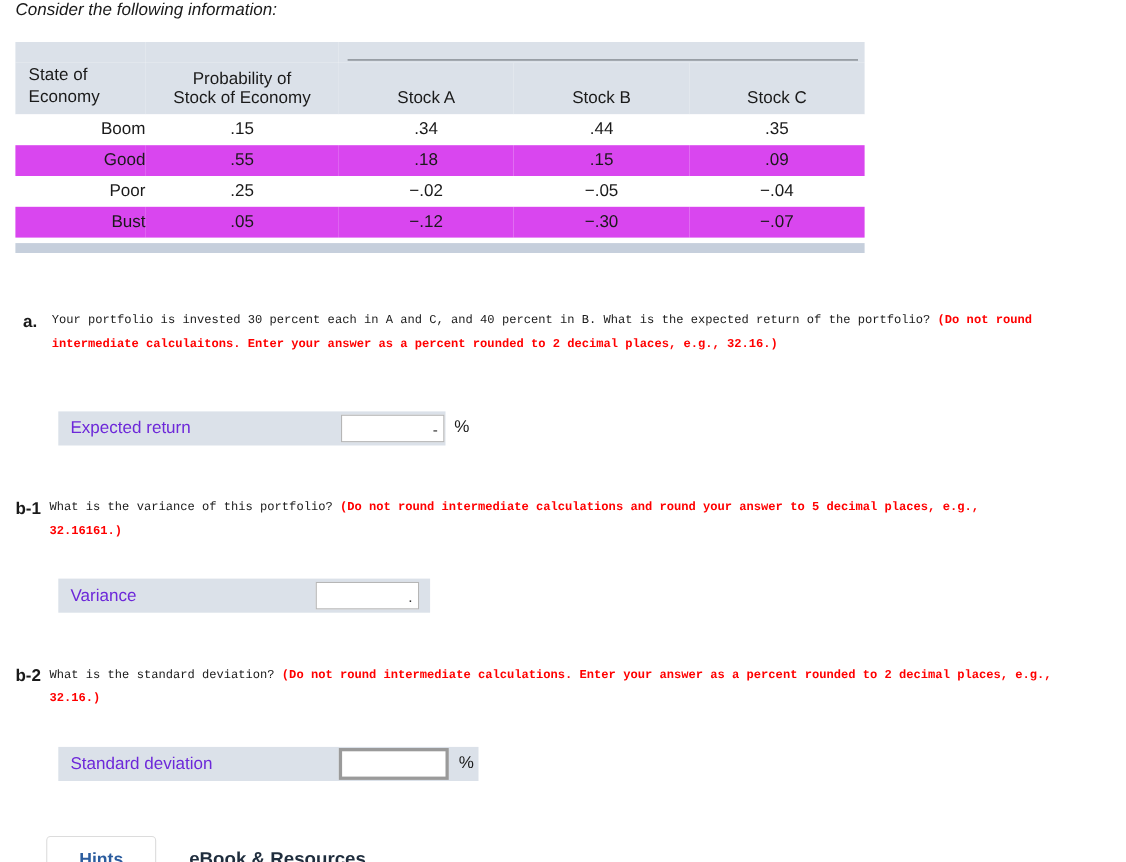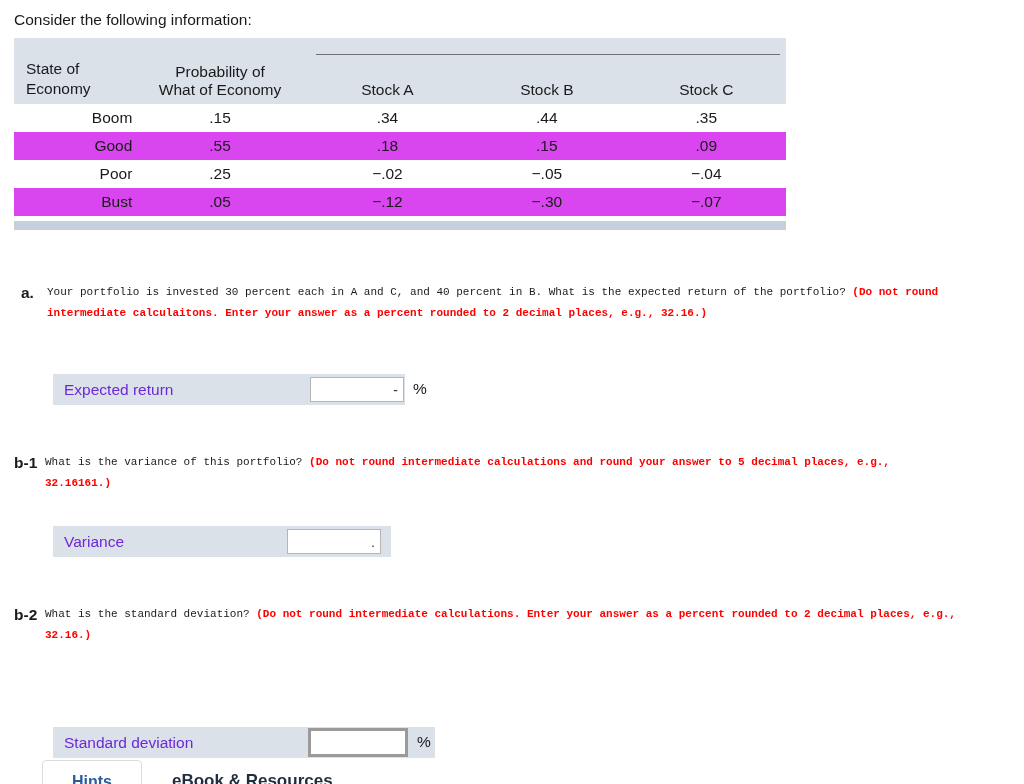--- a/index.html
+++ b/index.html
@@ -13,25 +13,26 @@
     font-family: "Liberation Sans", sans-serif;
     color: #1a1a1a;
     overflow: hidden;
     position: relative;
   }
 
   
   .intro {
     position: absolute;
     left: 14px;
-    top: 10px;
+    top: 0px;
     font-size: 15.5px;
     line-height: 20px;
     color: #1a1a1a;
     white-space: nowrap;
+    font-style: italic;
   }
 
   
   .table-wrap {
     position: absolute;
     left: 14px;
     top: 38px;
     width: 772px;
   }
   table.data {
@@ -211,21 +212,21 @@
           <span class="rule"></span>
         </th>
       </tr>
       <tr class="thead-bg">
         <th class="sub-head left">
           <span>State of</span><br>
           <span>Economy</span>
         </th>
         <th class="sub-head ctr">
           <span>Probability of</span><br>
-          <span>What of Economy</span>
+          <span>Stock of Economy</span>
         </th>
         <th class="sub-head ctr">Stock A</th>
         <th class="sub-head ctr">Stock B</th>
         <th class="sub-head ctr">Stock C</th>
       </tr>
     </thead>
     <tbody>
       <tr class="row-a">
         <td class="state">Boom</td>
         <td class="num">.15</td>
@@ -290,21 +291,21 @@
 
 <div class="qblock" style="top:604px;">
   <div class="q-row">
     <div class="q-marker b">b-2</div>
     <div class="q-text" style="width:935px;">
       <span>What is the standard deviation? </span><span class="red">(Do not round intermediate calculations. Enter your answer as a percent rounded to 2 decimal places, e.g., 32.16.)</span>
     </div>
   </div>
 </div>
 
-<div class="ans-row" style="left:53px; top:679px; width:382px;margin-top:48px;">
+<div class="ans-row" style="left:53px; top:679px; width:382px;">
   <span class="ans-label">Standard deviation</span>
   <input class="ans-input focused" style="left: 255px; top: 1px; width: 100px;" type="text" value="">
   <span class="ans-unit" style="left:364px; top:6px;">%</span>
 </div>
 
 <div class="bottom-bar">
   <div class="hints-btn">Hints</div>
   <div class="ebook-link">eBook &amp; Resources</div>
 </div>
 

